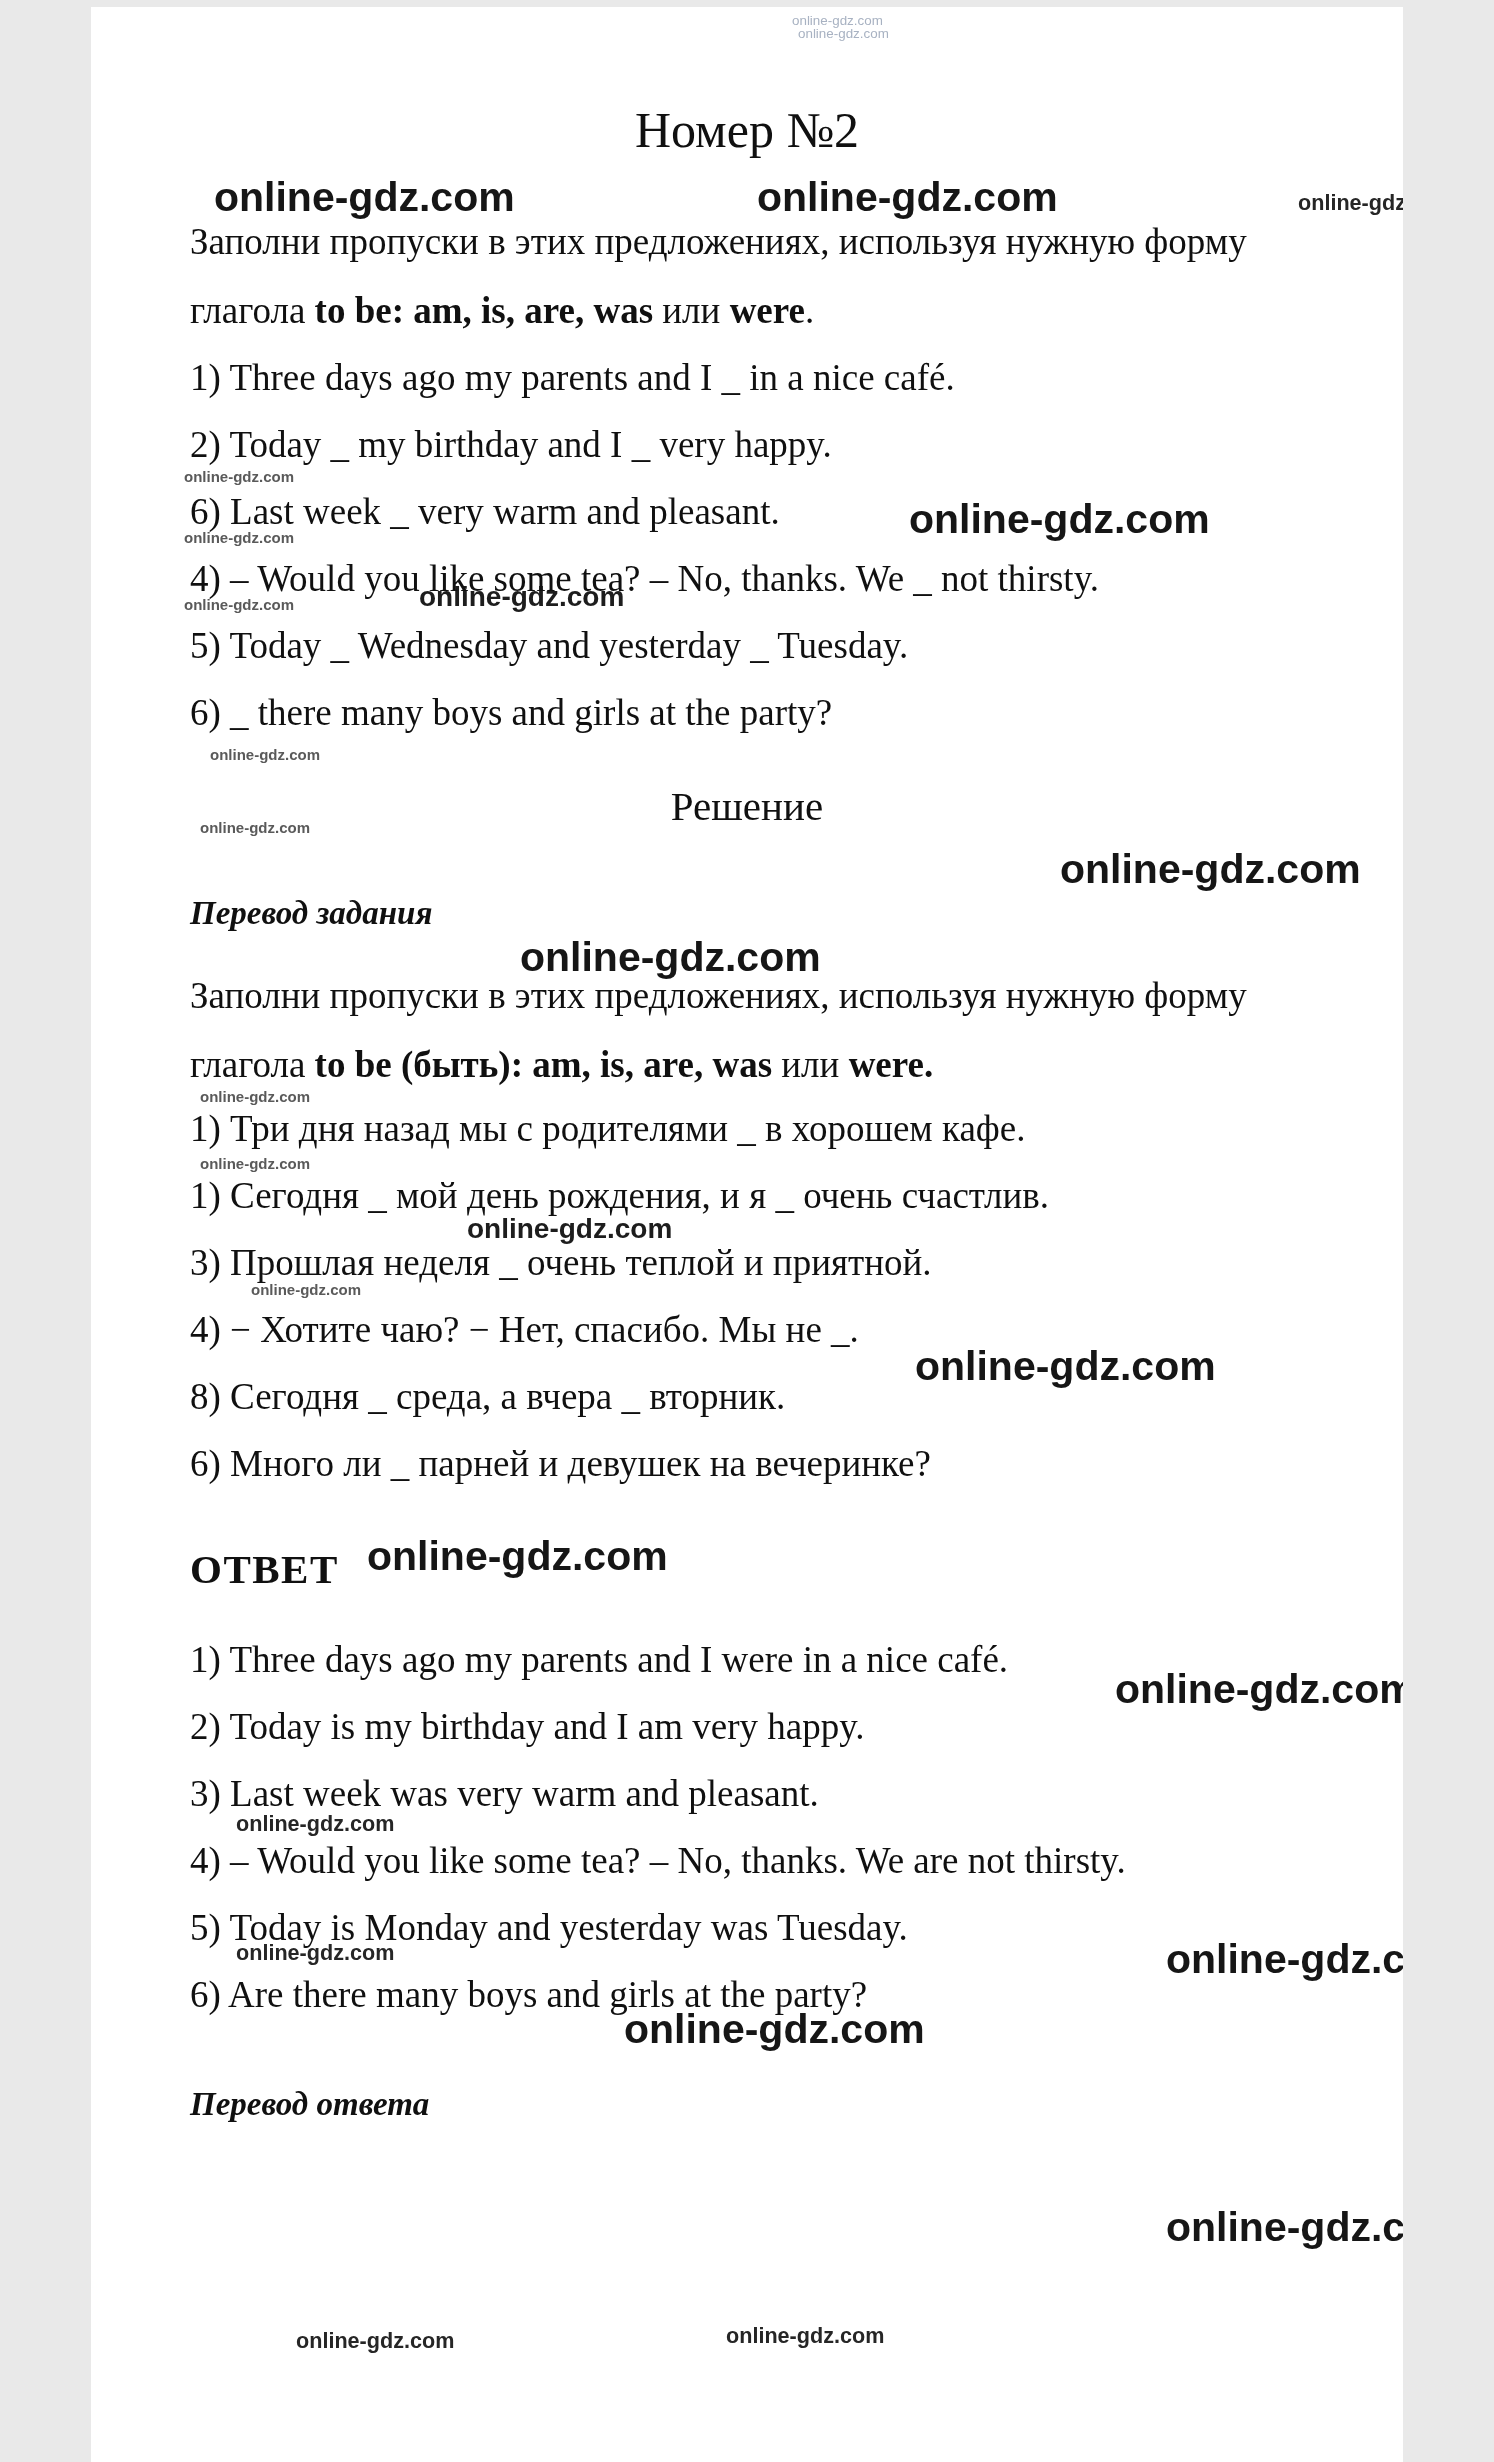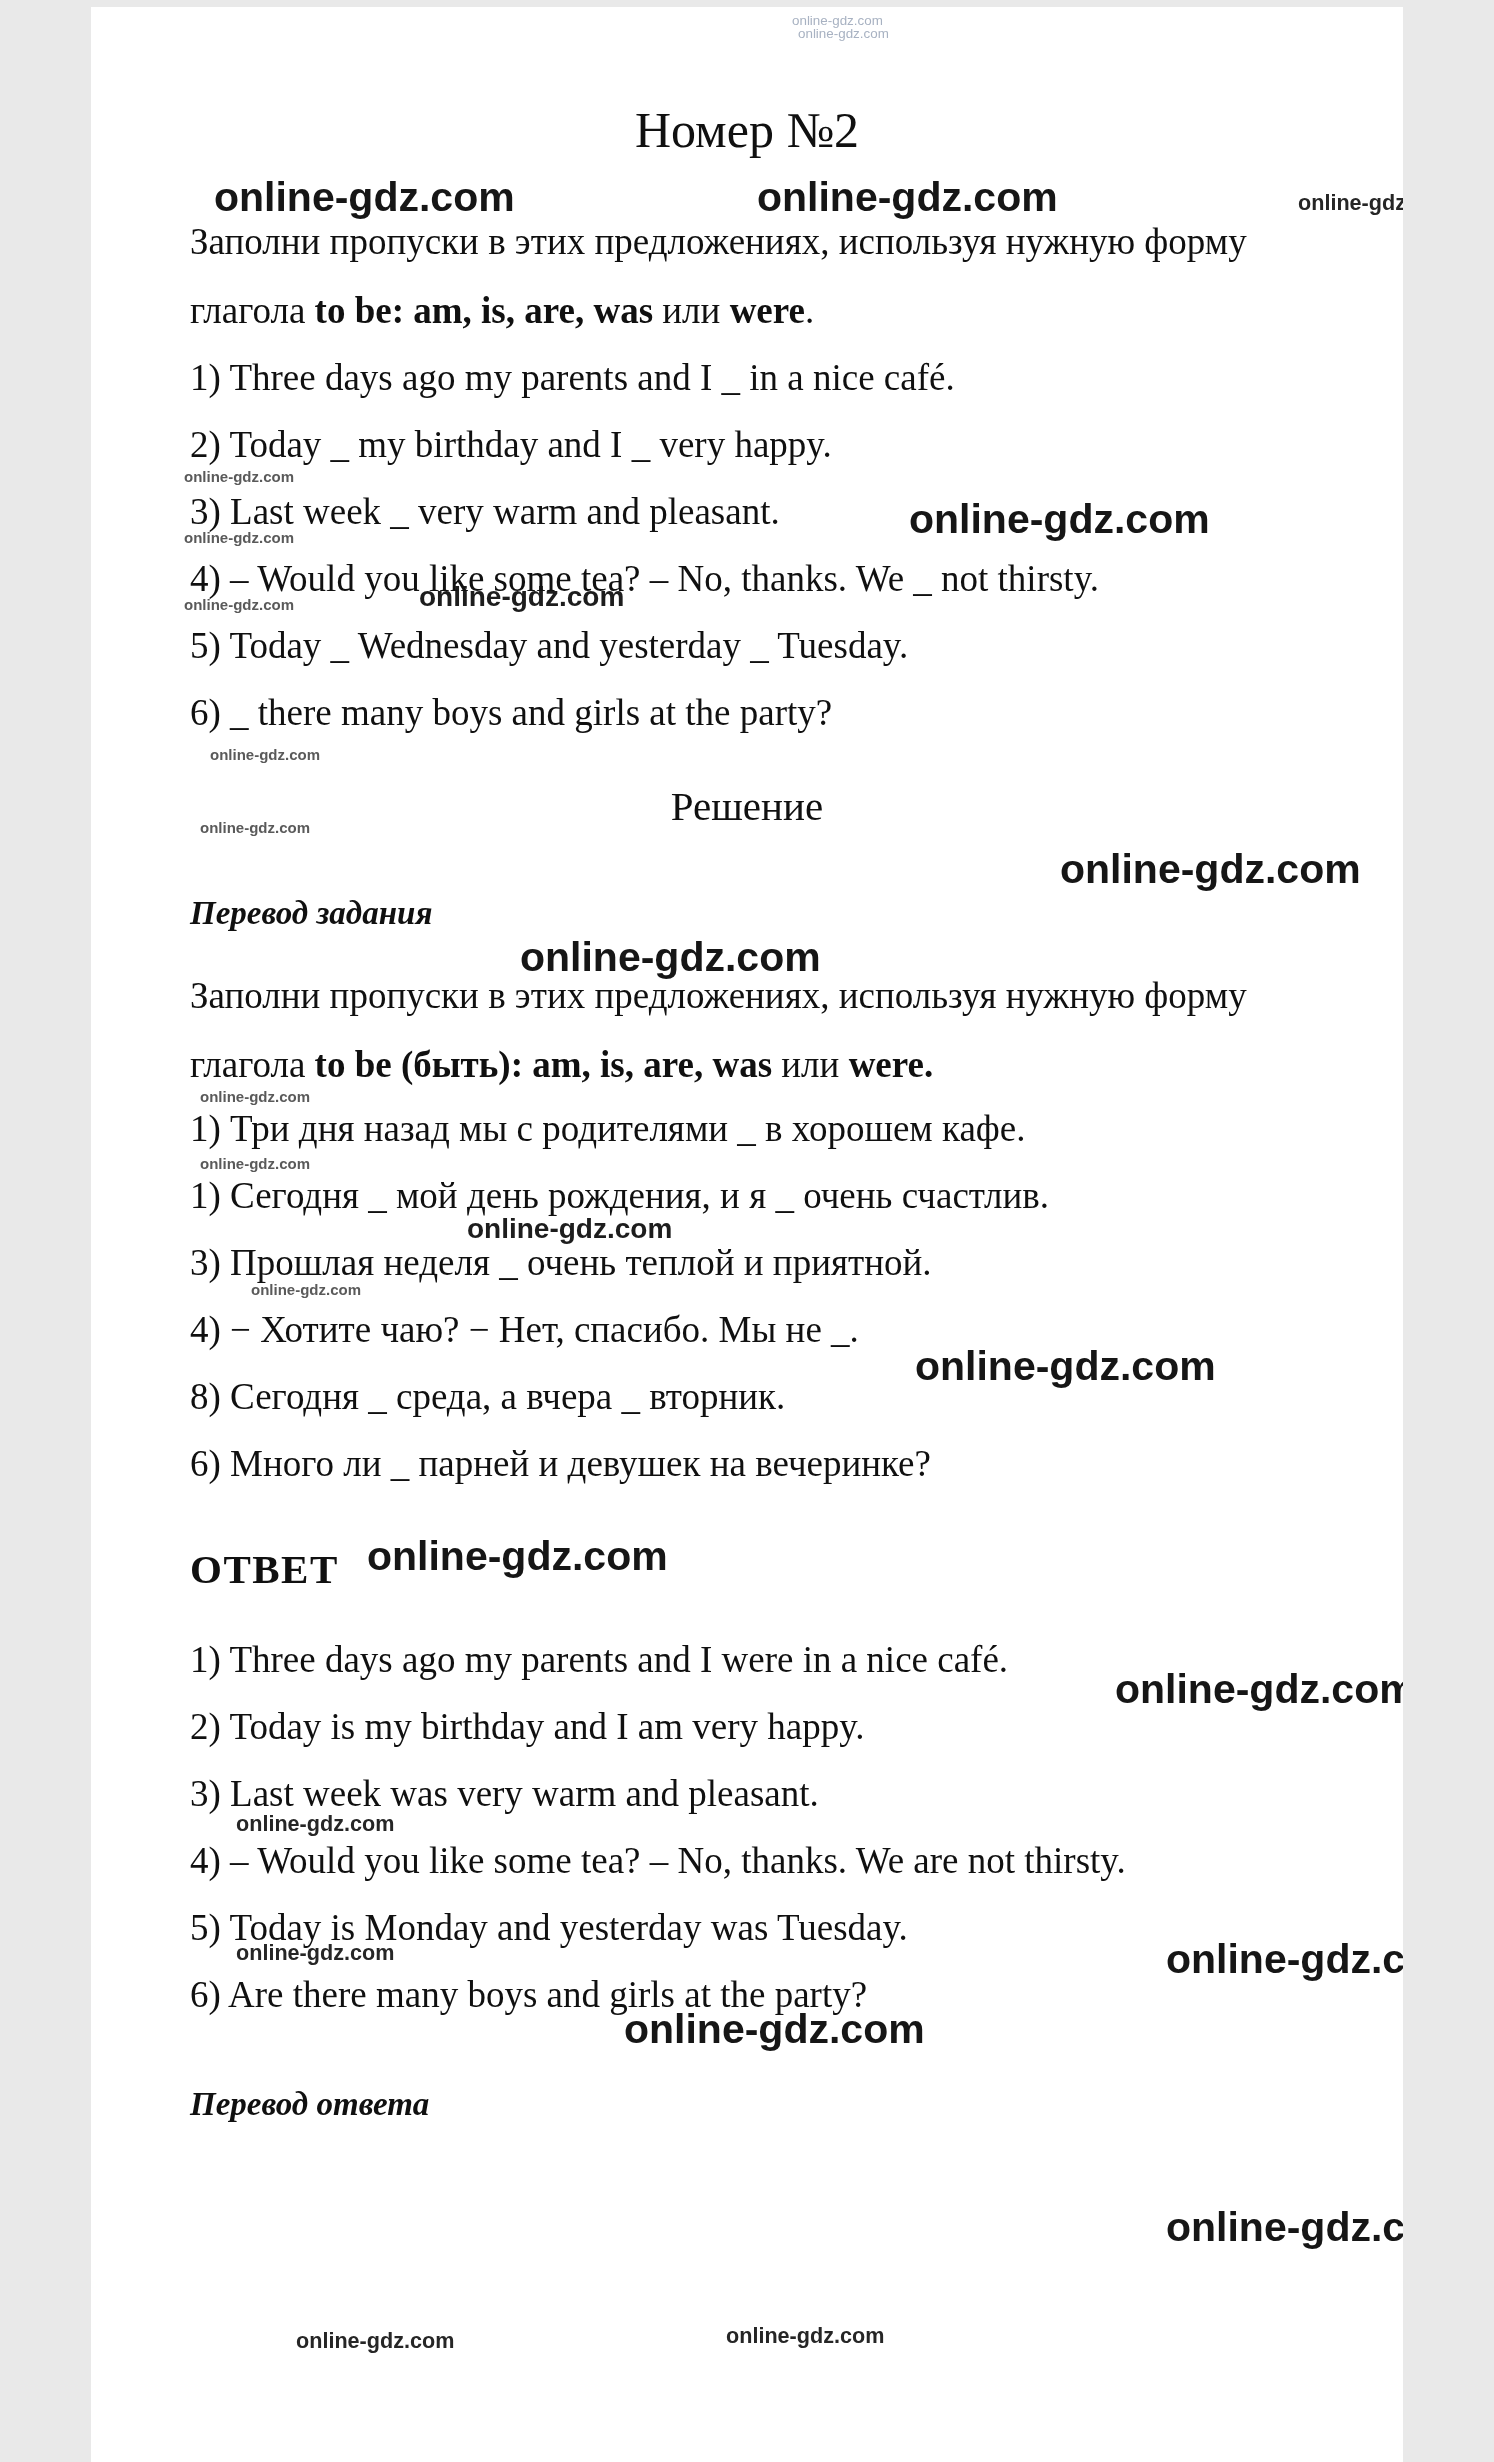--- a/index.html
+++ b/index.html
@@ -113,21 +113,21 @@
   <div class="page-title" style="top:94px;">Номер №2</div>
 
   <div class="sec" style="top:200px;">
     <div class="line">Заполни пропуски в этих предложениях, используя нужную форму</div>
     <div class="line"><span>глагола </span><span class="bold">to be: am, is, are, was</span><span> или </span><span class="bold">were</span><span>.</span></div>
   </div>
 
   <div class="sec" style="top:337px;">
     <div class="item">1) Three days ago my parents and I _ in a nice café.</div>
     <div class="item">2) Today _ my birthday and I _ very happy.</div>
-    <div class="item">3) Last week _ very warm and pleasant.</div>
+    <div class="item">6) Last week _ very warm and pleasant.</div>
     <div class="item">4) – Would you like some tea? – No, thanks. We _ not thirsty.</div>
     <div class="item">5) Today _ Wednesday and yesterday _ Tuesday.</div>
     <div class="item">6) _ there many boys and girls at the party?</div>
   </div>
 
   <div class="center-heading" style="top:775px;">Решение</div>
 
   <div class="sub-heading" style="top:888px;">Перевод задания</div>
 
   <div class="sec" style="top:954px;">

